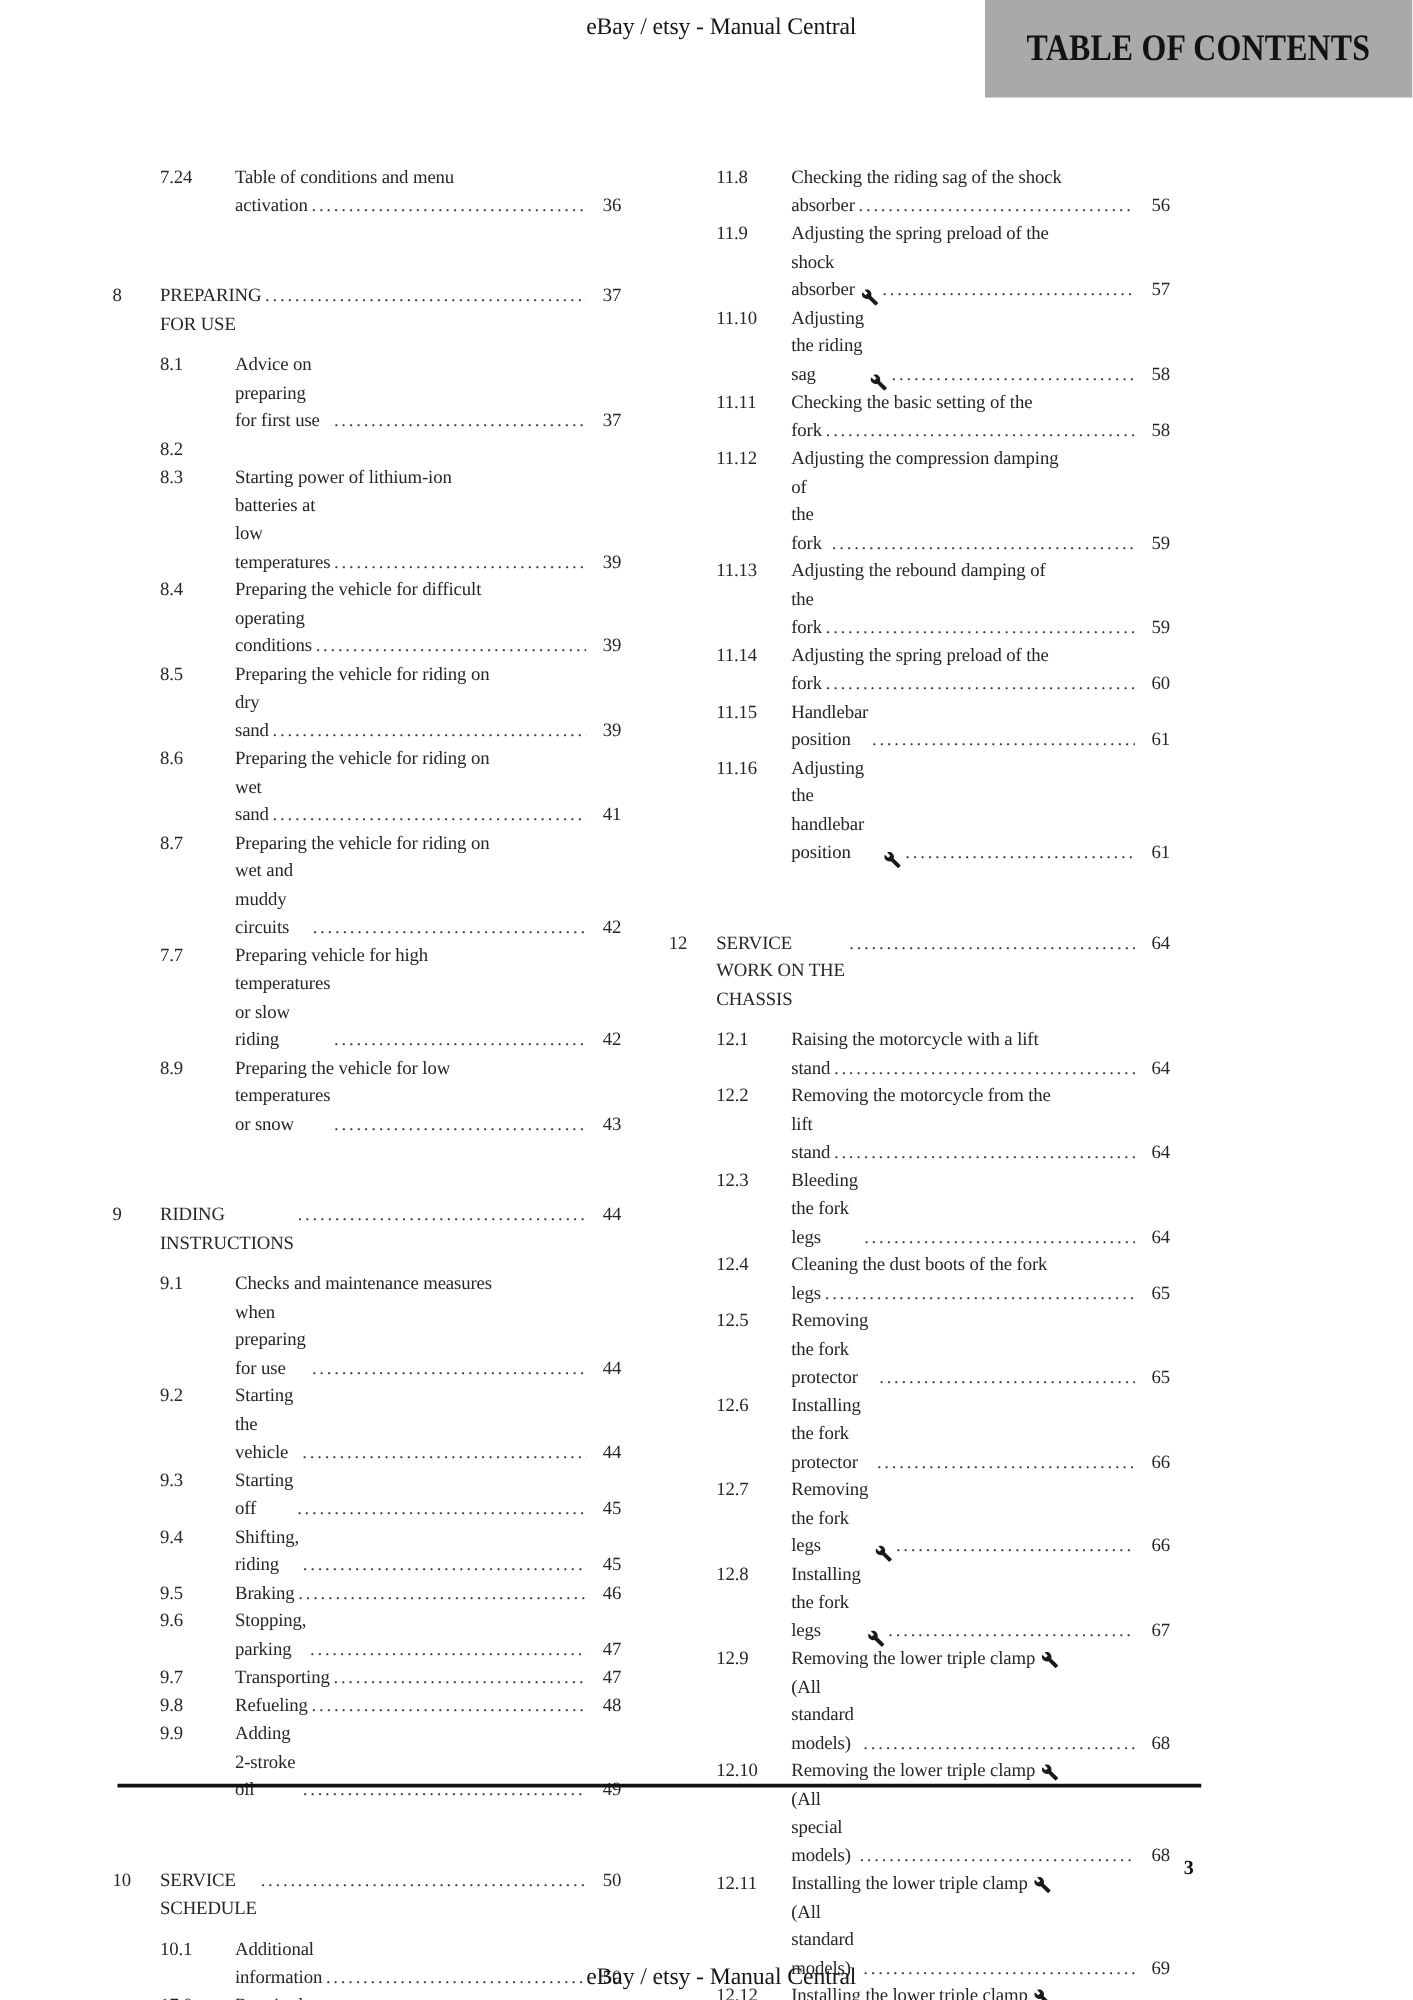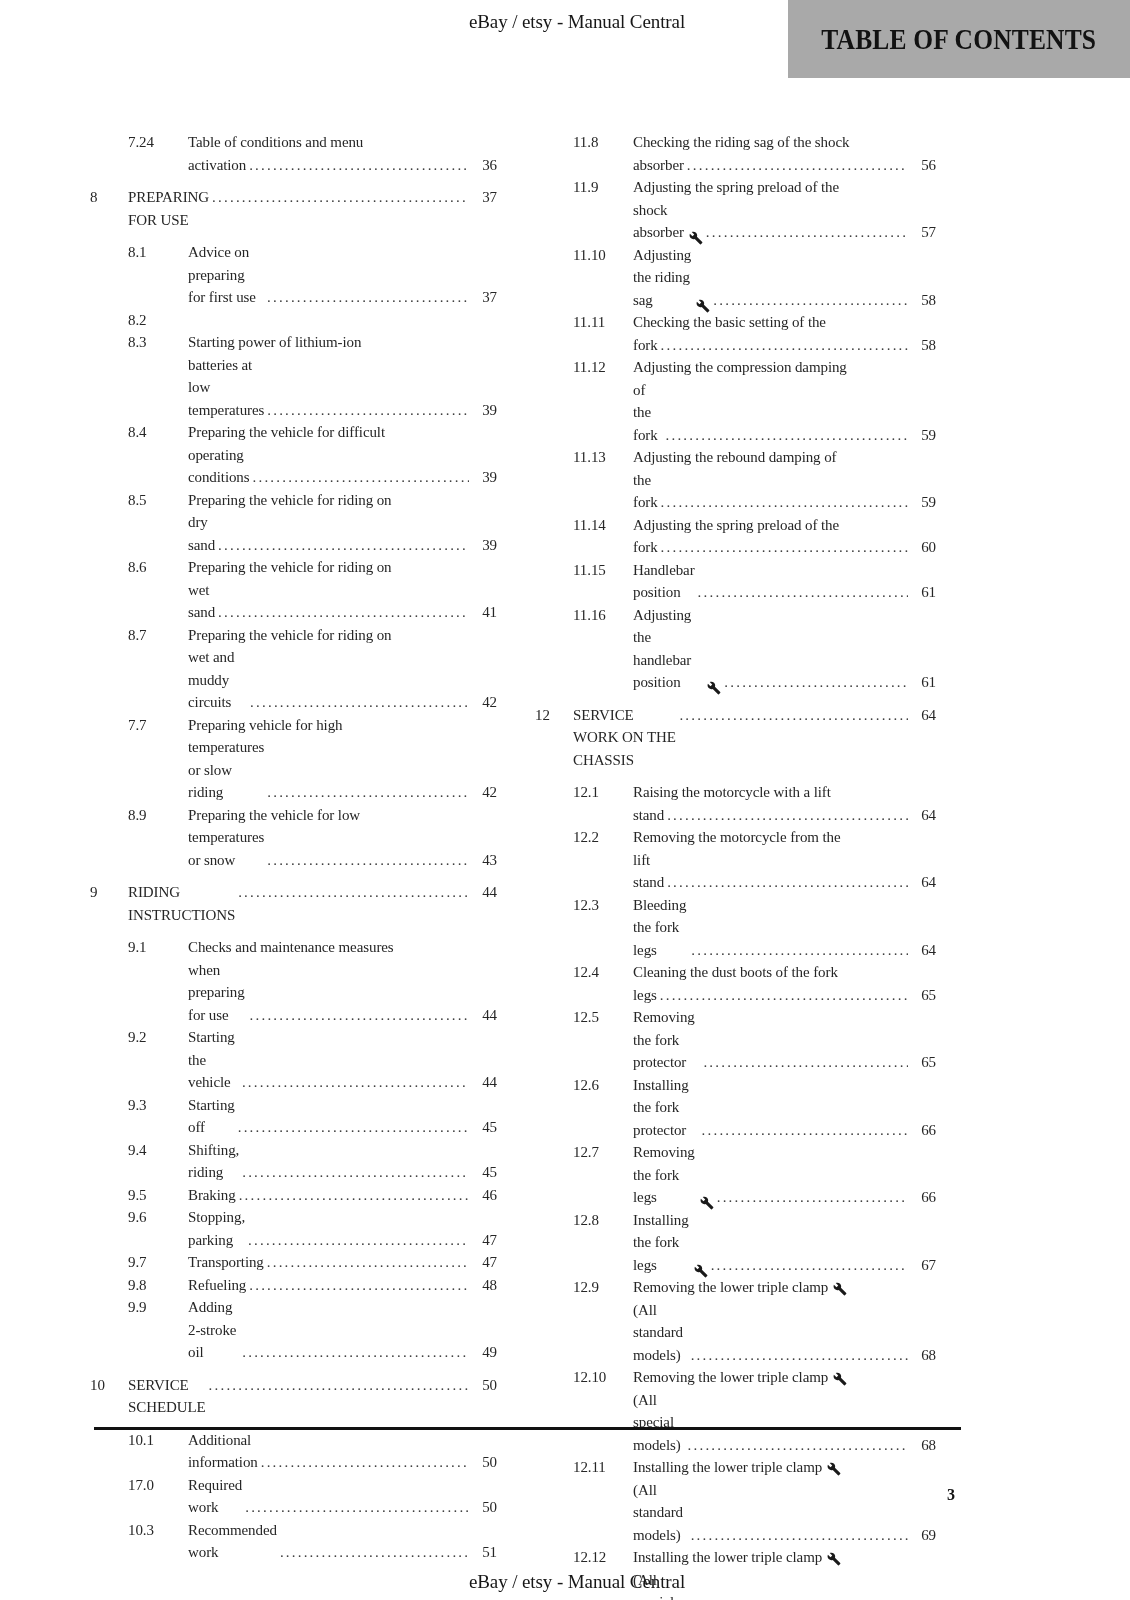--- a/index.html
+++ b/index.html
@@ -21,21 +21,21 @@
   .banner-text {
     font-weight:700; font-size:30px; color:#121212; white-space:nowrap;
     transform:scaleX(0.85); letter-spacing:0.2px;
   }
   
   .toc-col { position:absolute; top:131px; font-size:15px; line-height:22.5px; }
   .toc-col.left  { left:90px;  width:407px; }
   .toc-col.right { left:535px; width:401px; }
   .sec-row { display:flex; align-items:baseline; margin:10px 0; }
   .sec-num { flex:0 0 38px; }
-  .sec-body { flex:1; display:flex; align-items:baseline; min-width:0; }
+  .sec-body { flex:1; display:flex; align-items:baseline; min-width:0;margin-top:40px; }
   .sub-row { display:flex; padding-left:38px; }
   .sub-num { flex:0 0 60px; }
   .sub-body { flex:1; min-width:0; }
   .line { display:block; }
   .line.last { display:flex; align-items:flex-end; }
   .leader {
     flex:1 1 auto; overflow:hidden; white-space:nowrap; min-width:6px;
     margin-left:3px; margin-right:4px; color:#3d3d3d;
   }
   .leader::after {

